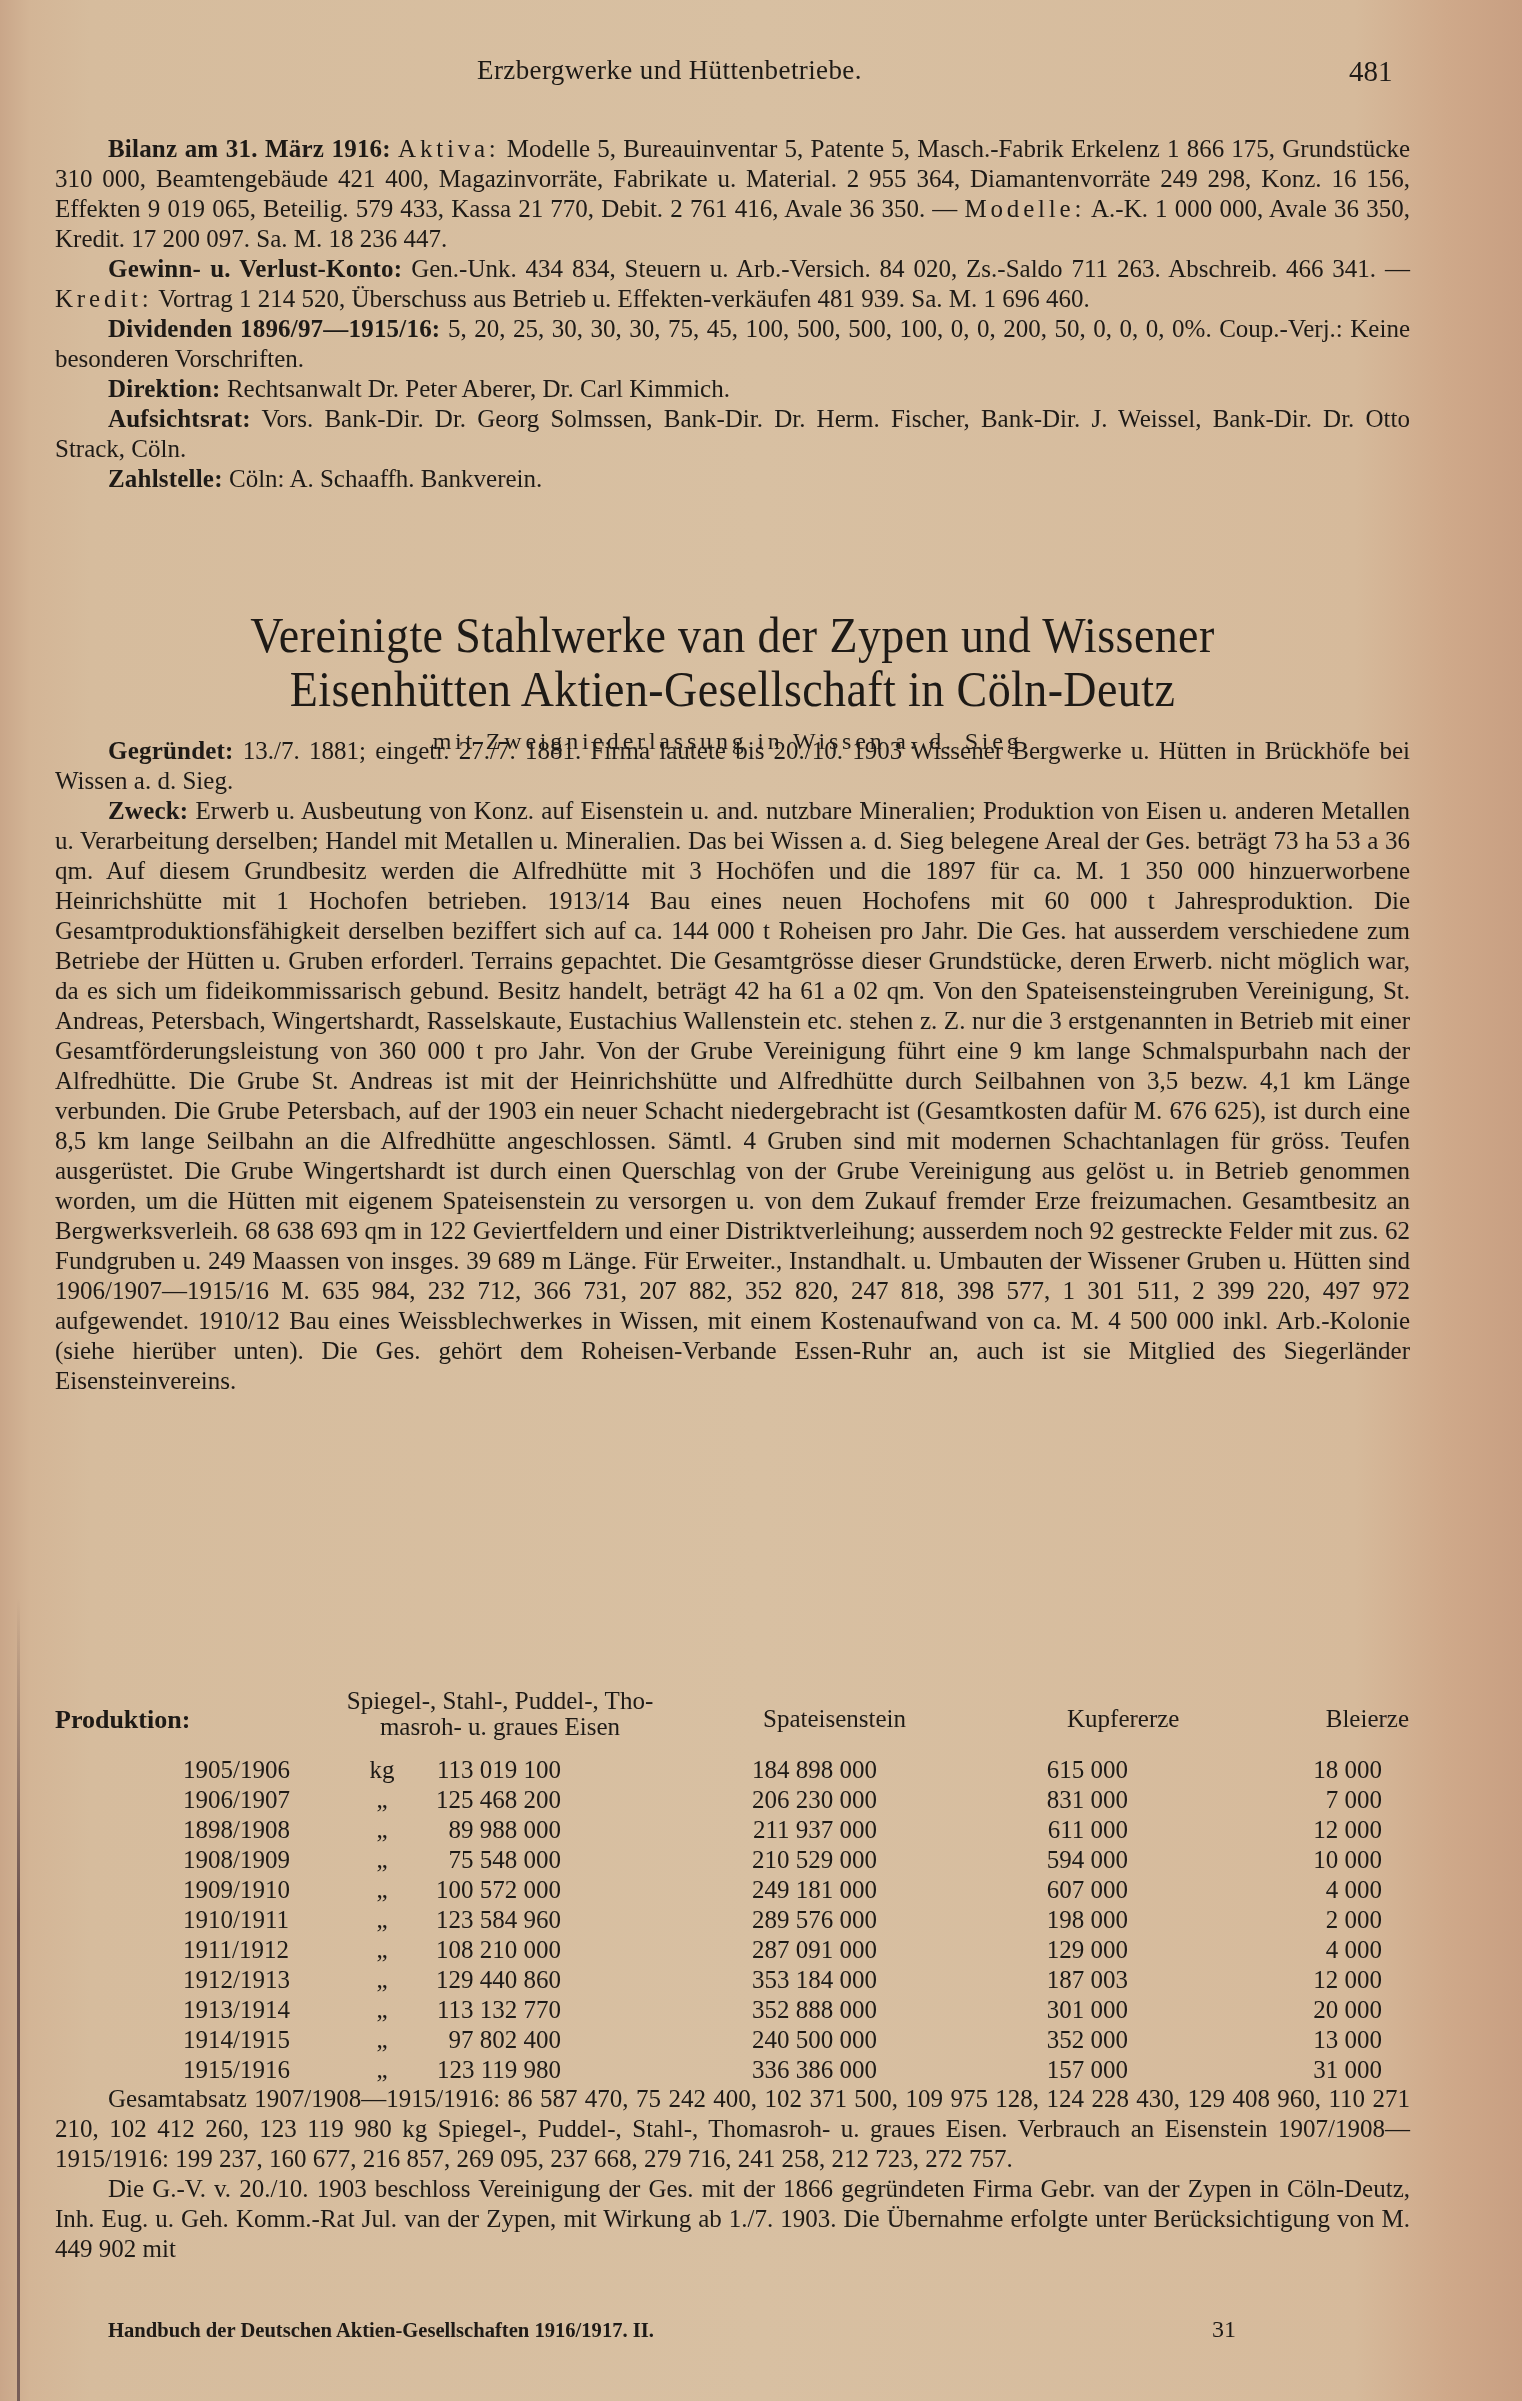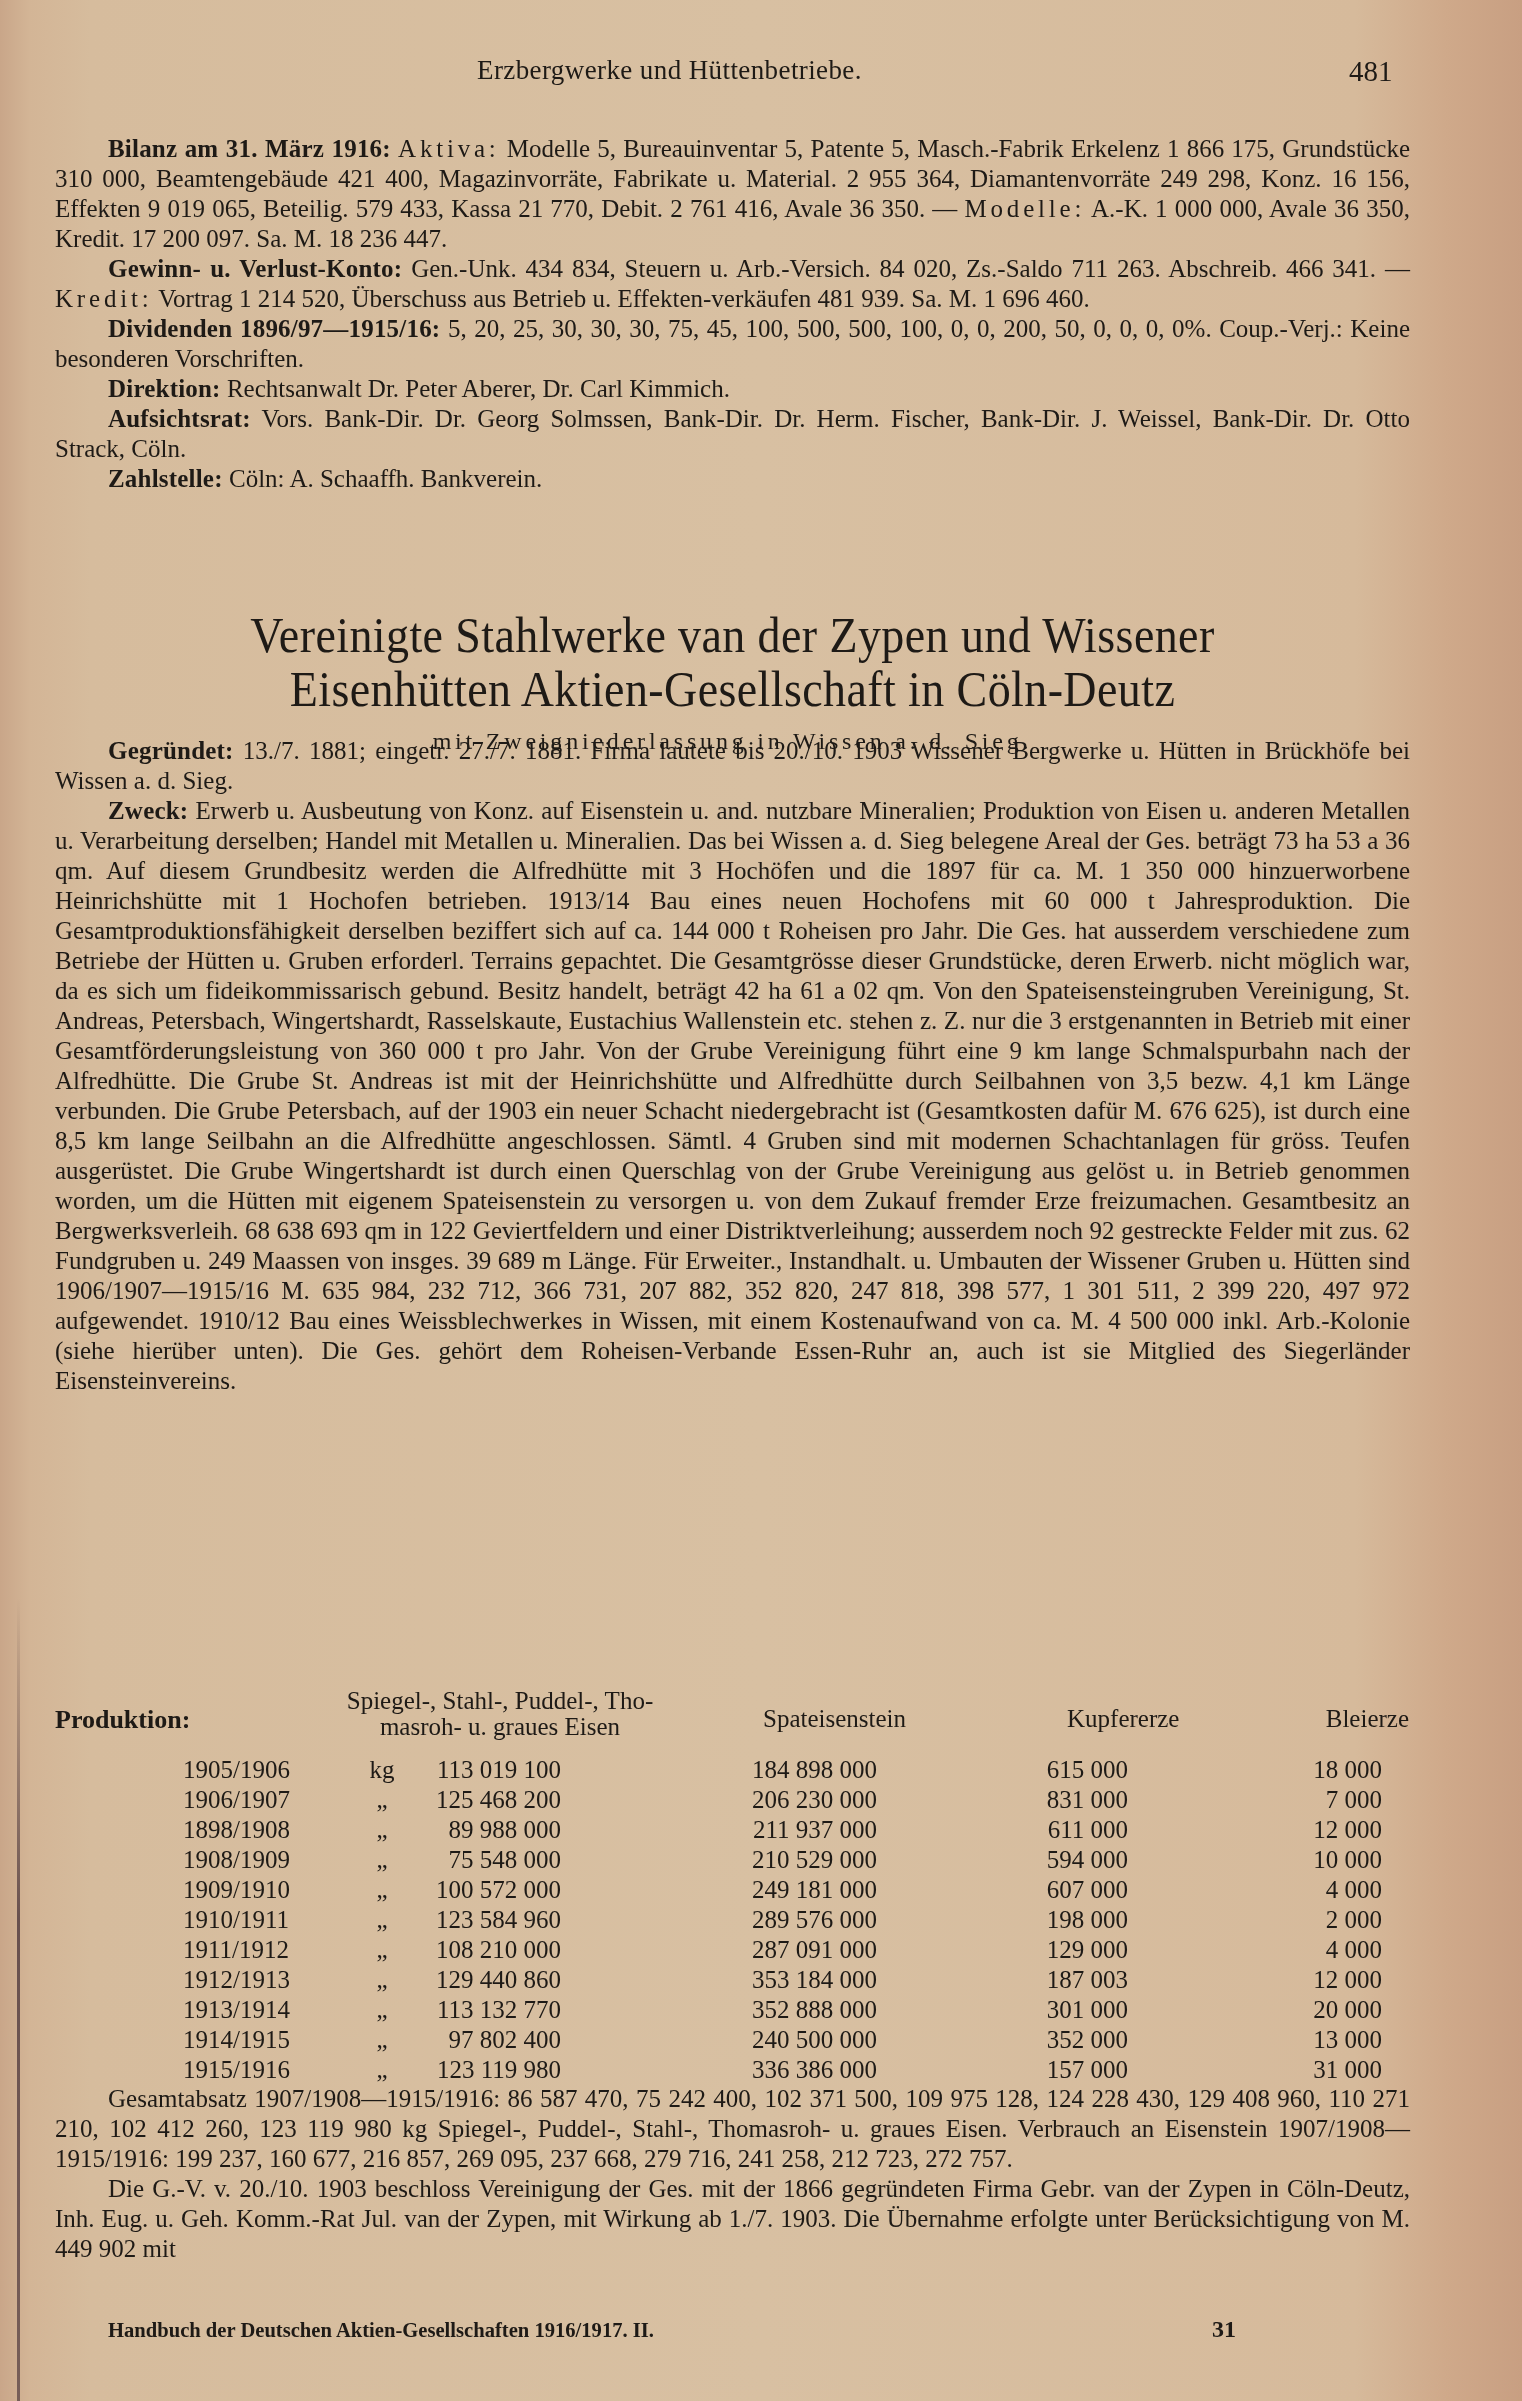--- a/index.html
+++ b/index.html
@@ -54,21 +54,21 @@
   .c-year { left: 128px; }
   .c-unit { left: 304px; width: 46px; text-align: center; }
   .c-v1 { left: 358px; width: 148px; text-align: right; }
   .c-v2 { left: 670px; width: 152px; text-align: right; }
   .c-v3 { left: 951px; width: 122px; text-align: right; }
   .c-v4 { left: 1187px; width: 140px; text-align: right; }
   .footer {
     position: absolute; top: 2319px; left: 0; width: 1355px; font-size: 20.6px; font-weight: bold;
   }
   .footer .ft-title { position: absolute; left: 53px; top: 0; }
-  .footer .ft-sig { position: absolute; left: 1157px; top: -3px; font-size: 24px; font-weight: bold; }
+  .footer .ft-sig { position: absolute; left: 1157px; top: -3px; font-size: 24px; font-weight: normal; }
 </style>
 </head>
 <body>
 
 <div class="binding-edge"></div>
 
 <div class="page">
 
   <div class="running-head">
     <span class="title">Erzbergwerke und Hüttenbetriebe.</span>

